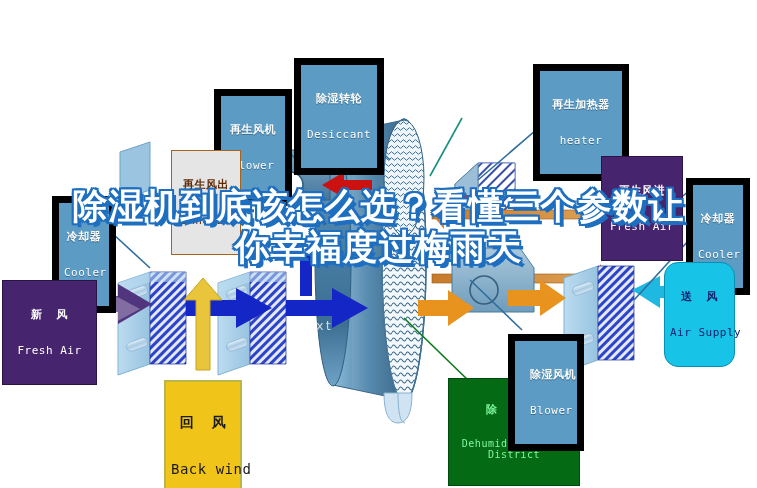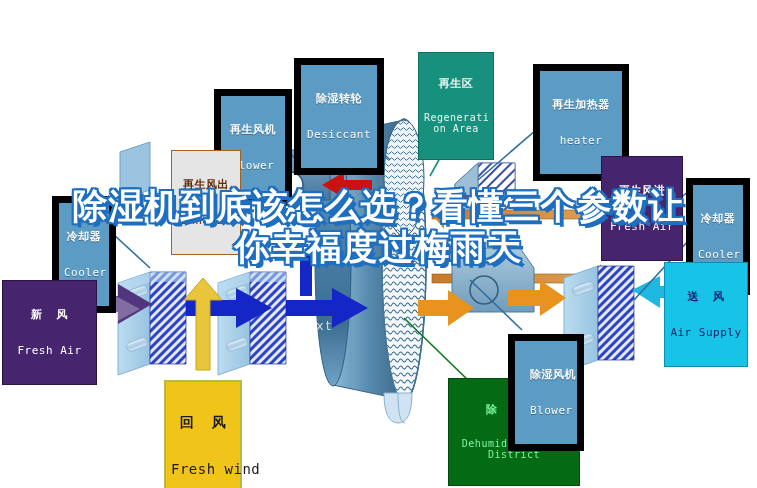--- a/index.html
+++ b/index.html
@@ -227,25 +227,20 @@
   <div class="label sky" style="left:294px;top:58px;width:90px;font-size:11px;">
     <span class="l-cn">除湿转轮</span>
     <span class="l-en">Desiccant</span>
   </div>
 
   <div class="label sky" style="left:214px;top:89px;width:78px;font-size:11px;">
     <span class="l-cn">再生风机</span>
     <span class="l-en">Blower</span>
   </div>
 
-  <div class="label teal" style="left:418px;top:52px;width:76px;font-size:10px;">
-    <span class="l-cn" style="font-size:11px">再生区</span>
-    <span class="l-en">Regenerati
-on Area</span>
-  </div>
 
   <div class="label sky" style="left:533px;top:64px;width:96px;font-size:11px;">
     <span class="l-cn">再生加热器</span>
     <span class="l-en">heater</span>
   </div>
 
   <div class="label orange" style="left:171px;top:150px;width:70px;font-size:11px;">
     <span class="l-cn">再生风出</span>
     <span class="l-en">Exhaust</span>
   </div>
@@ -265,34 +260,34 @@
     <span class="l-en">Cooler</span>
   </div>
 
   <div class="label purple" style="left:2px;top:280px;width:95px;font-size:11px;">
     <span class="l-cn">新    风</span>
     <span class="l-en">Fresh Air</span>
   </div>
 
   <div class="label yellow" style="left:164px;top:380px;width:78px;font-size:14px;">
     <span class="l-cn">回    风</span>
-    <span class="l-en">Fresh wind</span>
+    <span class="l-en">Back wind</span>
   </div>
 
   <div class="label green" style="left:448px;top:378px;width:132px;font-size:10px;">
     <span class="l-cn" style="font-size:11px">除   湿   区</span>
     <span class="l-en">Dehumidification
 District</span>
   </div>
 
   <div class="label sky" style="left:508px;top:334px;width:76px;font-size:11px;padding-left:15px;">
     <span class="l-cn">除湿风机</span>
     <span class="l-en">Blower</span>
   </div>
 
-  <div class="label cyan" style="left:664px;top:262px;width:84px;font-size:11px;">
+  <div class="label cyan" style="left:664px;top:262px;width:71px;font-size:11px;border-radius:14px;">
     <span class="l-cn">送    风</span>
     <span class="l-en">Air Supply</span>
   </div>
 
   <div id="headline">除湿机到底该怎么选？看懂三个参数让你幸福度过梅雨天</div>
 
 </div>
 
 </body></html>

